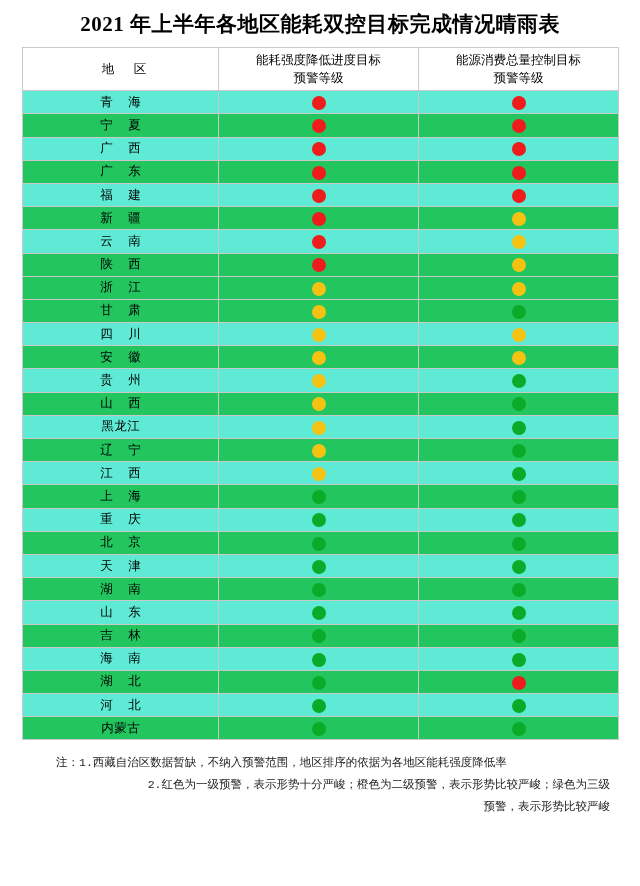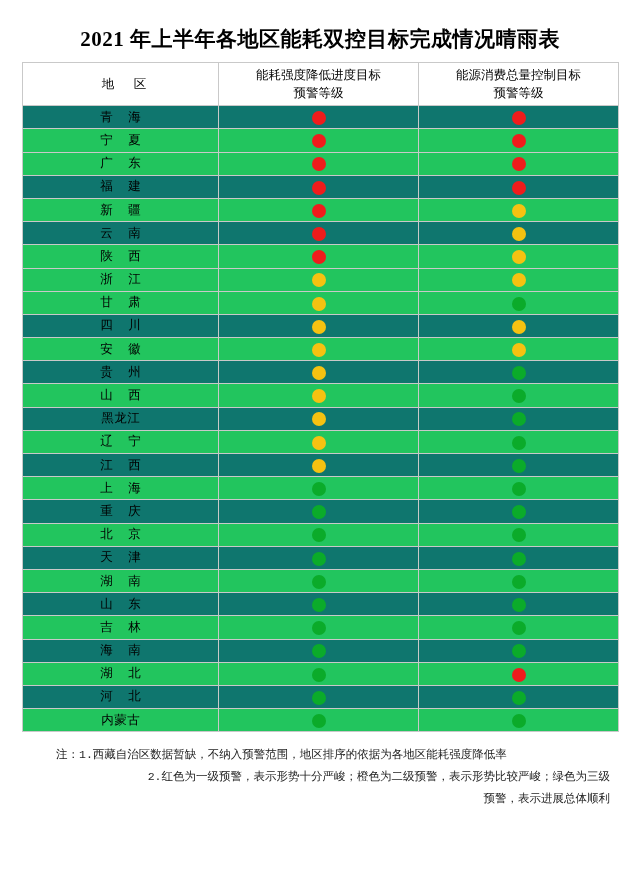--- a/index.html
+++ b/index.html
@@ -21,21 +21,21 @@
     box-sizing: border-box;
     padding: 0 22px;
   }
   .title {
     font-family: "Liberation Serif", serif;
     font-weight: bold;
     font-size: 21px;
     color: #000;
     text-align: center;
     letter-spacing: 0.5px;
-    padding-top: 27px;
+    padding-top: 12px;
     padding-bottom: 10px;
     line-height: 1.2;
   }
   table.matrix {
     width: 596px;
     border-collapse: collapse;
     table-layout: fixed;
   }
   table.matrix th, table.matrix td {
     border: 1px solid #c9c9c9;
@@ -55,21 +55,21 @@
   }
   thead th.region-head {
     letter-spacing: 8px;
     text-indent: 8px;
     padding-left: 7px;
   }
   col.c-region { width: 196px; }
   col.c-col2 { width: 200px; }
   col.c-col3 { width: 200px; }
   tbody tr { height: 23.2px; }
-  tbody tr.odd td { background: #0f766e; }
+  tbody tr.odd td { background: #5eead4; }
   tbody tr.even td { background: #22c55e; }
   td.region {
     font-size: 12.5px;
     color: #000;
     letter-spacing: 6px;
     text-indent: 6px;
     font-family: "Liberation Sans", sans-serif;
     white-space: nowrap;
   }
   td.region.nospace {
@@ -128,20 +128,25 @@
         <tr class="odd">
           <td class="region">青 海</td>
           <td><span class="dot red"></span></td>
           <td><span class="dot red"></span></td>
         </tr>
         <tr class="even">
           <td class="region">宁 夏</td>
           <td><span class="dot red"></span></td>
           <td><span class="dot red"></span></td>
         </tr>
+        <tr class="odd">
+          <td class="region">广 西</td>
+          <td><span class="dot red"></span></td>
+          <td><span class="dot red"></span></td>
+        </tr>
         <tr class="even">
           <td class="region">广 东</td>
           <td><span class="dot red"></span></td>
           <td><span class="dot red"></span></td>
         </tr>
         <tr class="odd">
           <td class="region">福 建</td>
           <td><span class="dot red"></span></td>
           <td><span class="dot red"></span></td>
         </tr>
@@ -259,16 +264,16 @@
           <td class="region nospace">内蒙古</td>
           <td><span class="dot green"></span></td>
           <td><span class="dot green"></span></td>
         </tr>
       </tbody>
   </table>
 
   <div class="notes">
     <div class="line">注：1.西藏自治区数据暂缺，不纳入预警范围，地区排序的依据为各地区能耗强度降低率</div>
     <div class="line indent">2.红色为一级预警，表示形势十分严峻；橙色为二级预警，表示形势比较严峻；绿色为三级</div>
-    <div class="line indent">预警，表示进展总体顺利</div>
+    <div class="line indent">预警，表示形势比较严峻</div>
   </div>
 
 </div>
 
 </body></html>

